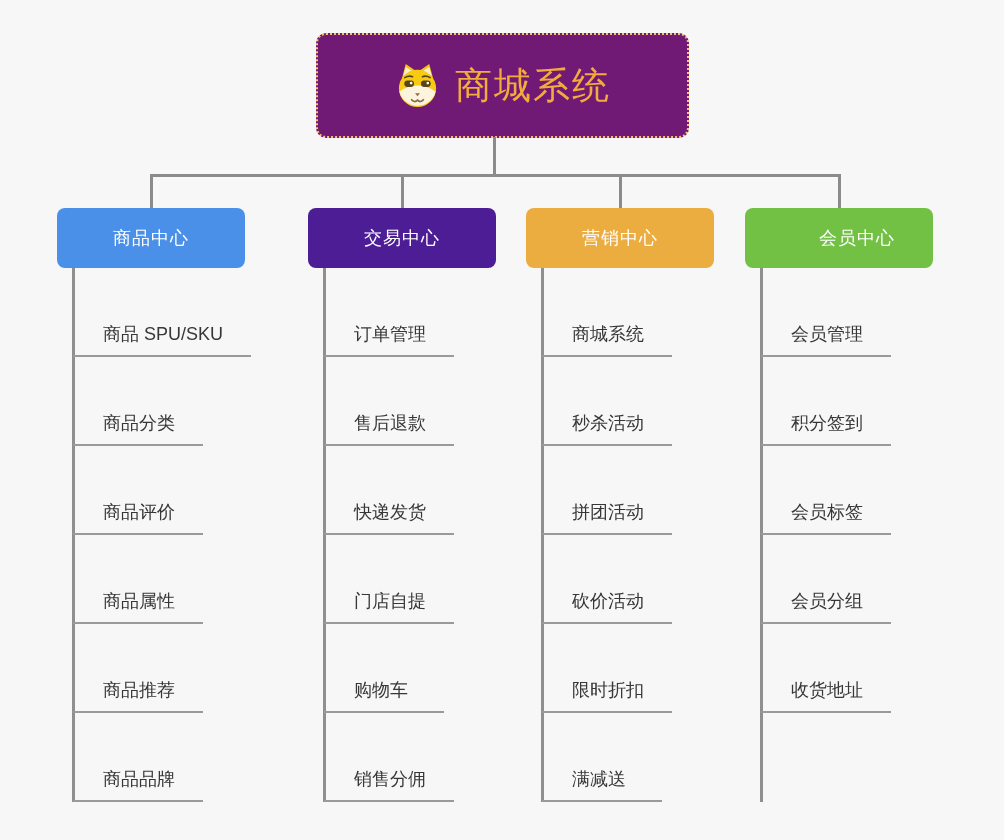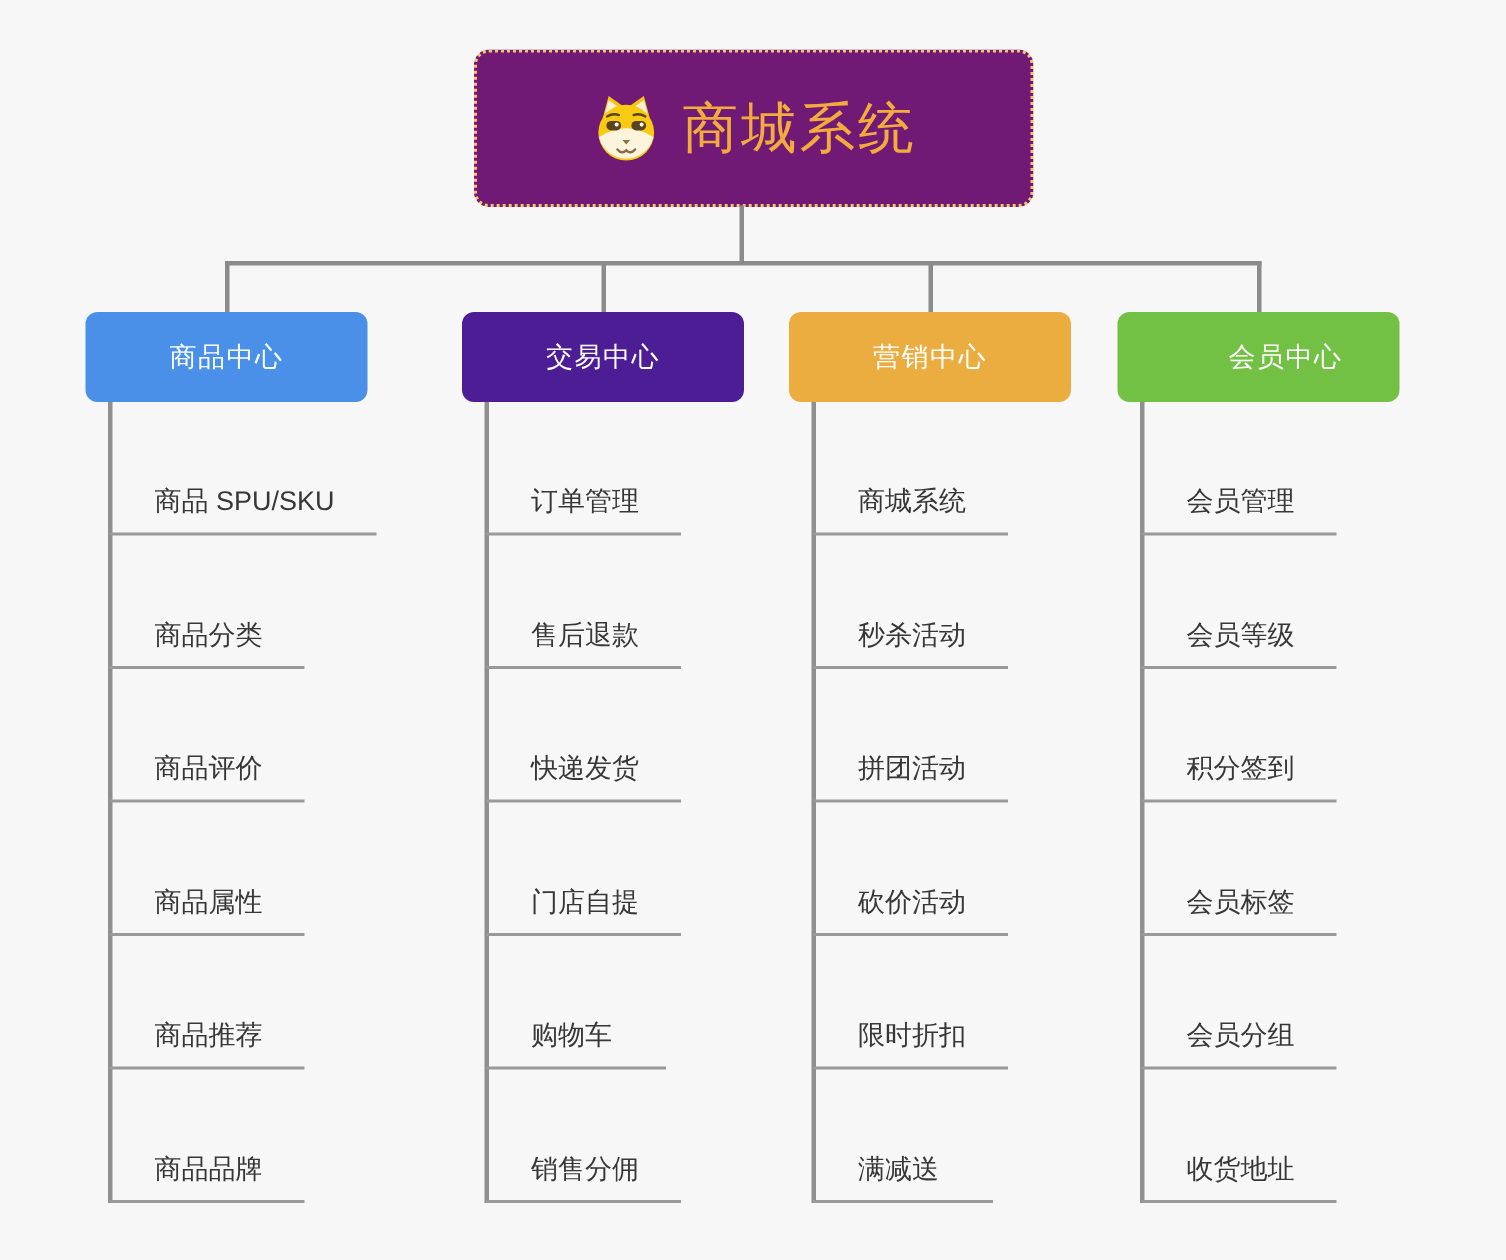--- a/index.html
+++ b/index.html
@@ -157,20 +157,19 @@
     <div class="item">秒杀活动</div>
     <div class="item">拼团活动</div>
     <div class="item">砍价活动</div>
     <div class="item">限时折扣</div>
     <div class="item">满减送</div>
   </div>
 
   <div class="children ch-3">
     <div class="trunk"></div>
     <div class="item">会员管理</div>
-    <div class="item">会员等级</div>
     <div class="item">积分签到</div>
     <div class="item">会员标签</div>
     <div class="item">会员分组</div>
     <div class="item">收货地址</div>
   </div>
 
 </div>
 
 </body></html>

